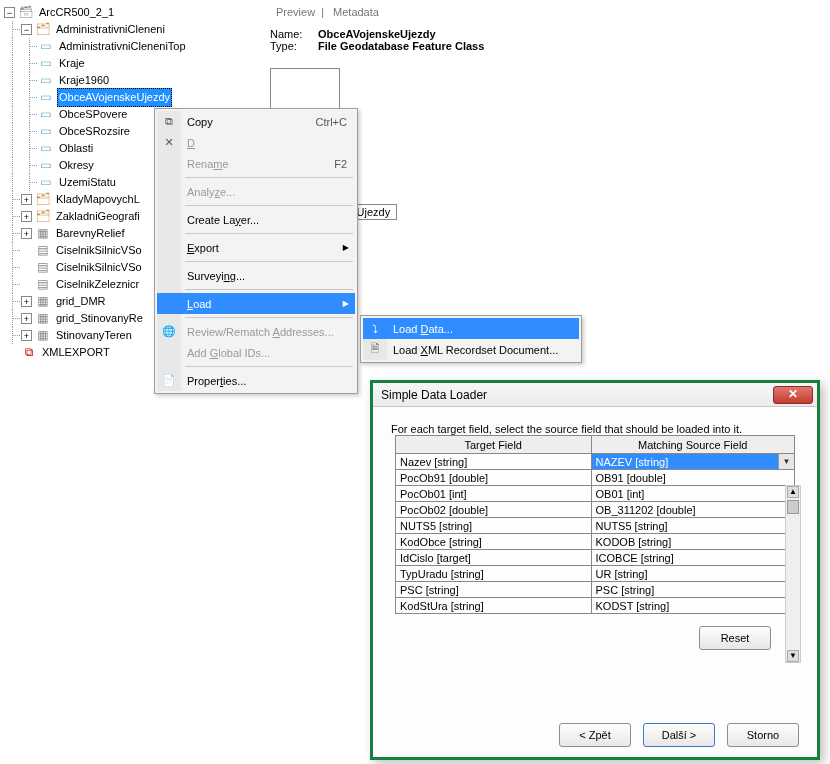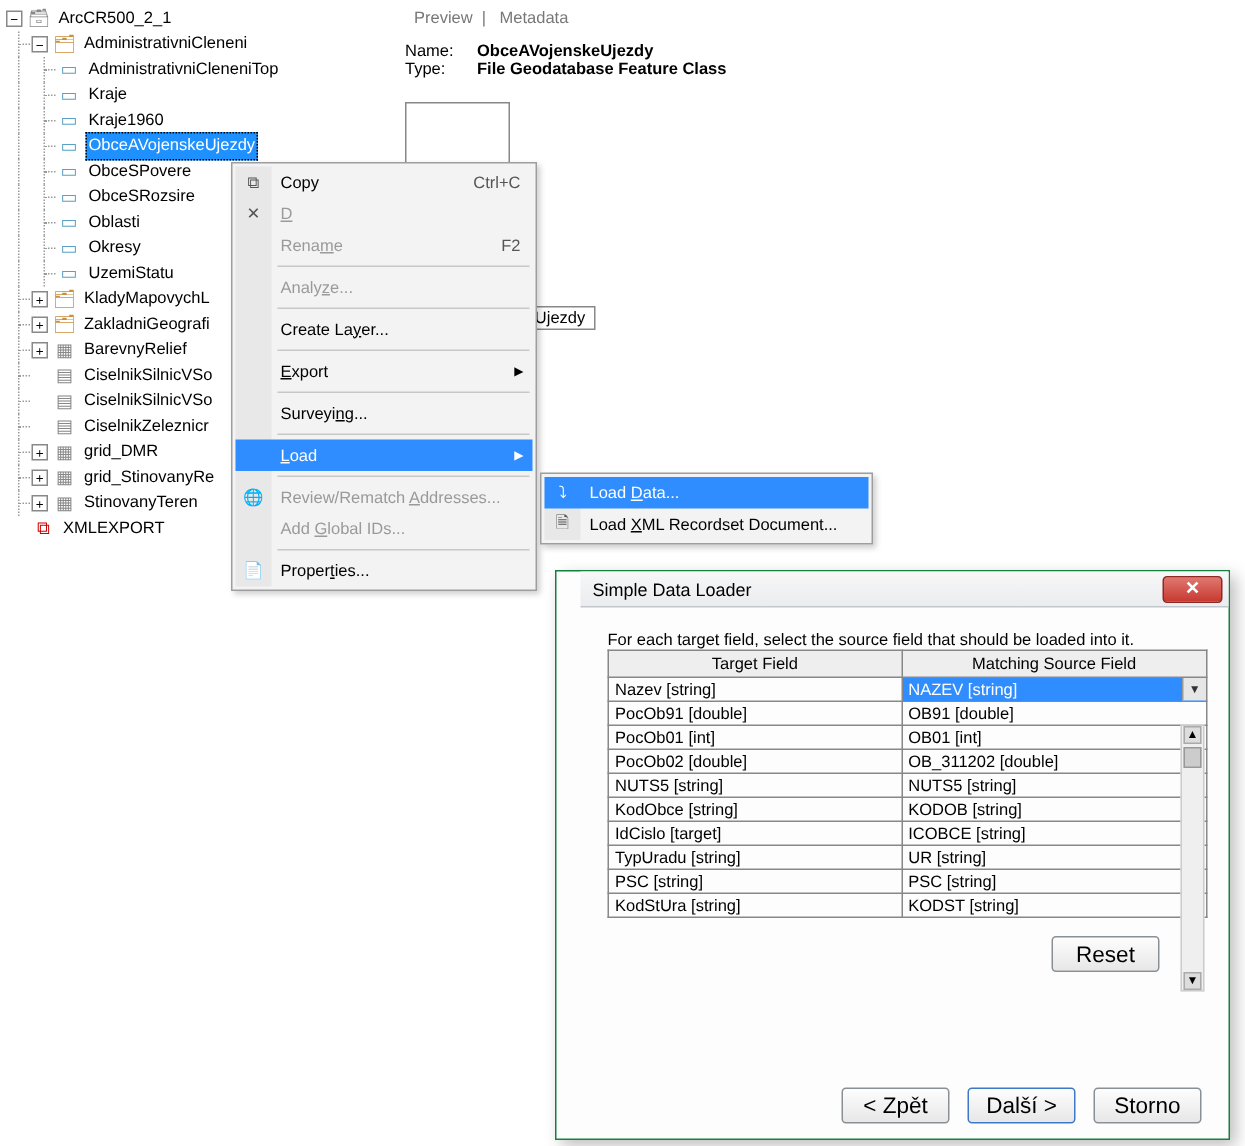--- a/index.html
+++ b/index.html
@@ -144,24 +144,23 @@
 
   #context-main { left:154px; top:108px; width:204px; }
   #context-sub  { left:360px; top:315px; width:222px; }
 
   
   .dialog {
     position:absolute;
     left:370px; top:380px;
     width:450px; height:380px;
     background:#fdfdfe;
-    border:1px solid #15803d;
+    border:3px solid #15803d;
     box-shadow:4px 4px 10px rgba(0,0,0,.25);
     z-index:30;
-    padding-left:16px;
   }
   .titlebar {
     height:24px;
     background:linear-gradient(#f7f7f7,#eaecef);
     border-bottom:1px solid #c2c7cc;
     display:flex; align-items:center;
     padding:0 4px 0 8px;
     font-size:12px;
   }
   .titlebar .title { flex:1; }
@@ -216,21 +215,21 @@
     background:#e6e6e6;
     border-left:1px solid #999;
     text-align:center; font-size:8px; line-height:15px; color:#333;
   }
   .btn {
     display:inline-flex; align-items:center; justify-content:center;
     min-width:72px; height:24px;
     background:linear-gradient(#fdfdfd,#e7e7e7);
     border:1px solid #8a8f95;
     border-radius:3px;
-    font-size:15px;
+    font-size:11px;
     cursor:pointer;
   }
   .dlg-reset-row { text-align:right; padding:12px 28px 0 0; }
   .dlg-footer {
     position:absolute; left:0; right:0; bottom:10px;
     display:flex; justify-content:flex-end; gap:12px;
     padding:0 18px;
   }
   .btn.primary { border:1px solid #3d79c7; }
 </style>

